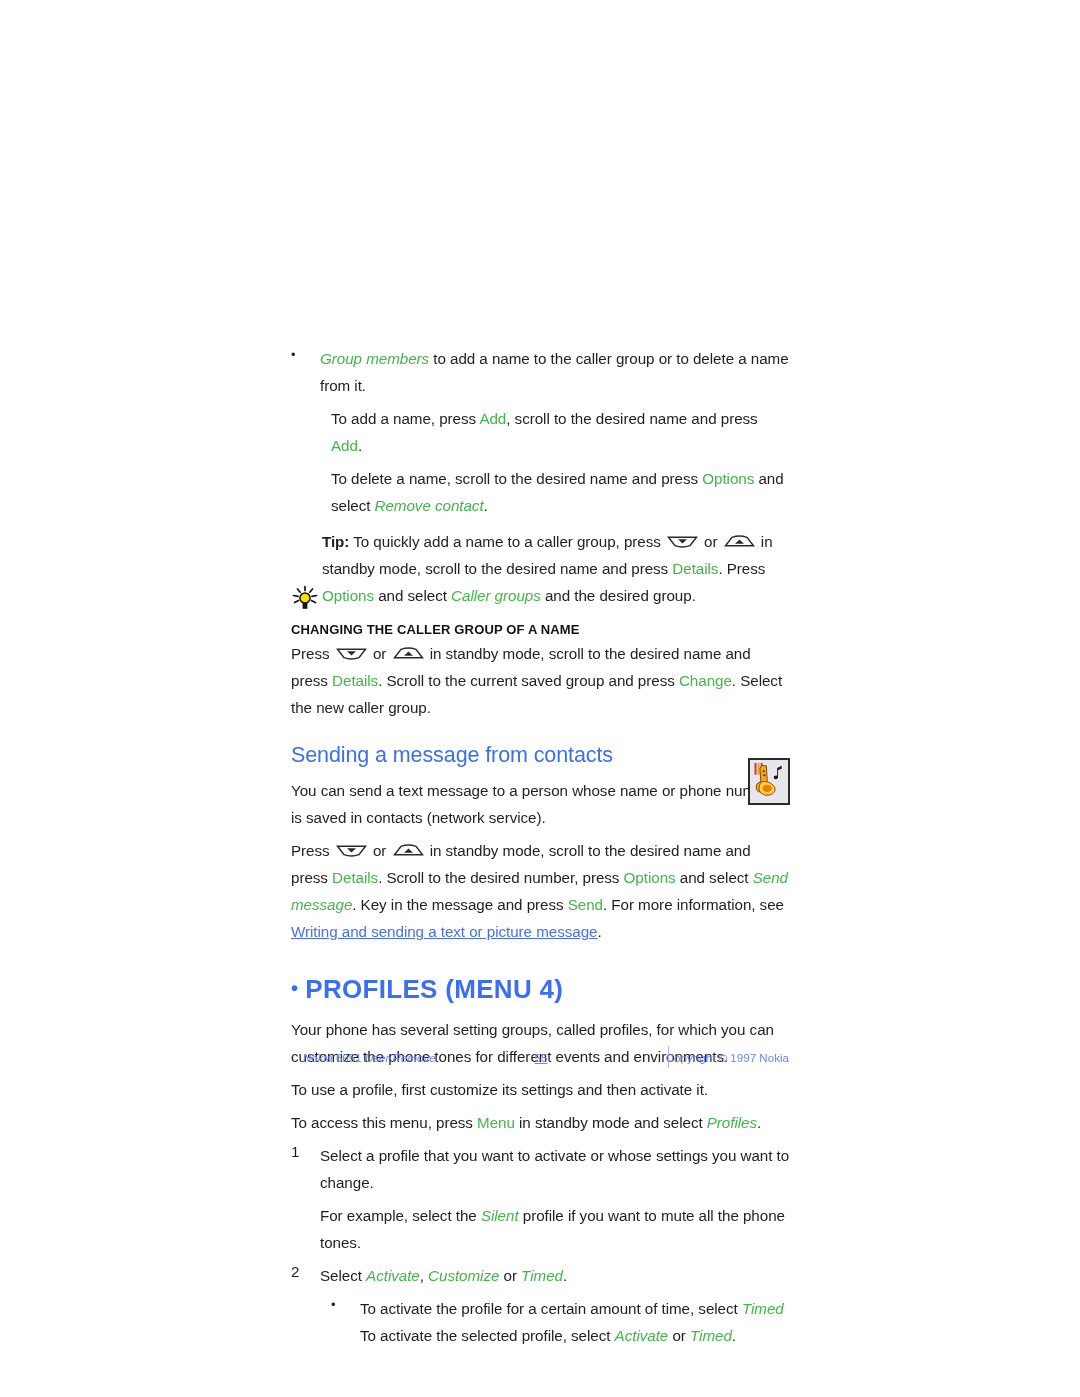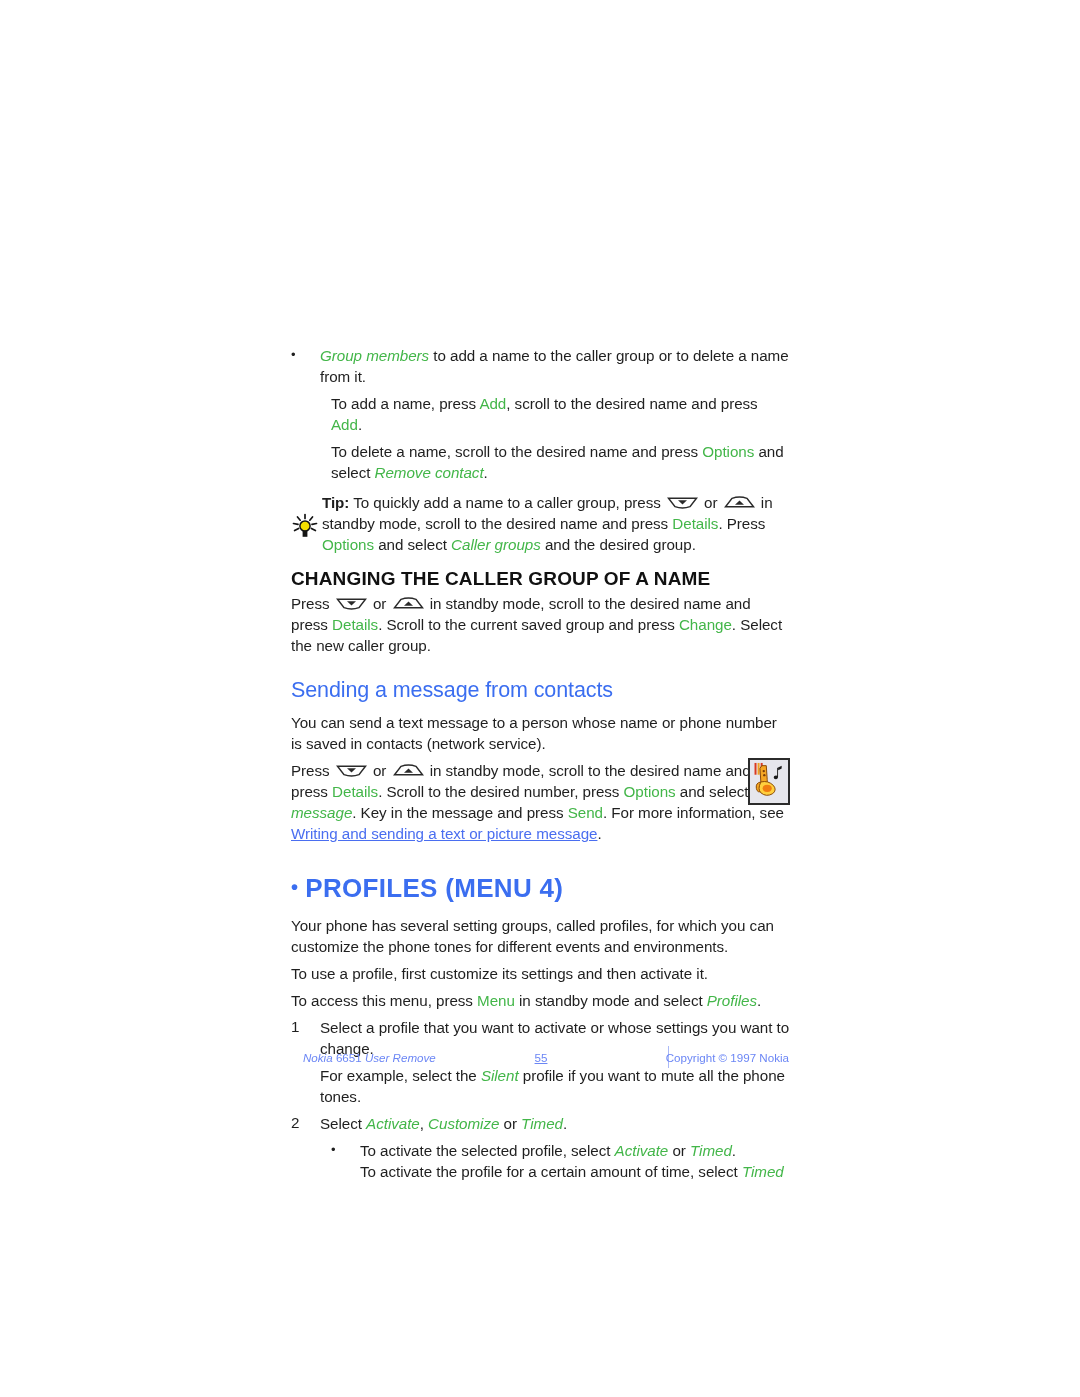--- a/index.html
+++ b/index.html
@@ -24,21 +24,21 @@
   .content {
     position: absolute;
     left: 291px;
     top: 345px;
     width: 500px;
   }
 
   
   .para {
     font-size: 15.2px;
-    line-height: 21px;
+    line-height: 27px;
     color: #1f1f1f;
     margin: 0 0 2px 0;
     letter-spacing: -0.05px;
   }
   .para.tight { margin-bottom: 0; }
   .gap-s { height: 4px; }
 
   .soft { color: #43b649; }           
   .ital { font-style: italic; }
   .itgreen { font-style: italic; color: #43b649; }
@@ -67,35 +67,35 @@
   .bullet-body {
     flex: 1 1 auto;
   }
   .indent {
     margin-left: 40px;
   }
 
   
   .tip {
     display: flex;
-    align-items: center;
+    align-items: flex-end;
     margin-top: 9px;
   }
   .tip-icon {
     flex: 0 0 34px;
     width: 34px;
     height: 26px;
     margin-top: 2px;
     margin-left: -3px;
   }
   .tip-body { flex: 1 1 auto; }
 
   
   .h-sub {
-    font-size: 19px;
+    font-size: 13px;
     font-weight: bold;
     color: #111111;
     letter-spacing: 0.15px;
     margin: 11px 0 3px 0;
   }
   .h-blue {
     font-size: 21.5px;
     font-weight: normal;
     color: #3b6ef0;
     letter-spacing: -0.1px;
@@ -282,22 +282,22 @@
       <div class="bullet-body">
         <p class="para"><span>Select </span><span class="itgreen">Activate</span><span>, </span><span class="itgreen">Customize</span><span> or </span><span class="itgreen">Timed</span><span>.</span></p>
       </div>
     </div>
 
     <div class="gap-s"></div>
 
     <div class="bullet-row indent">
       <div class="bullet-mark dot">•</div>
       <div class="bullet-body">
+        <p class="para tight"><span>To activate the profile for a certain amount of time, select </span><span class="itgreen">Timed</span></p>
         <p class="para tight"><span>To activate the selected profile, select </span><span class="itgreen">Activate</span><span> or </span><span class="itgreen">Timed</span><span>.</span></p>
-        <p class="para tight"><span>To activate the profile for a certain amount of time, select </span><span class="itgreen">Timed</span></p>
       </div>
     </div>
 
   </div>
 
   <div class="chap-icon">
     <svg viewBox="0 0 42 47" width="38" height="43" aria-hidden="true">
       <rect x="0" y="0" width="42" height="47" fill="#e6e6ec"></rect>
 
       <rect x="5" y="3" width="2.2" height="13" fill="#d93a20"></rect>

